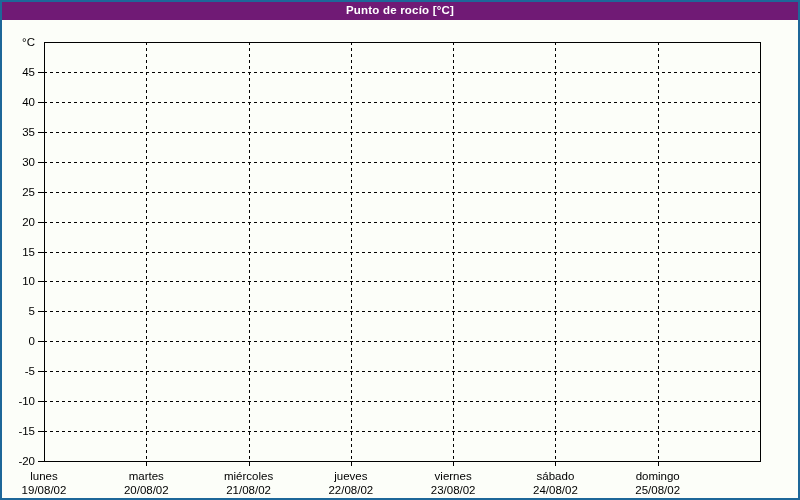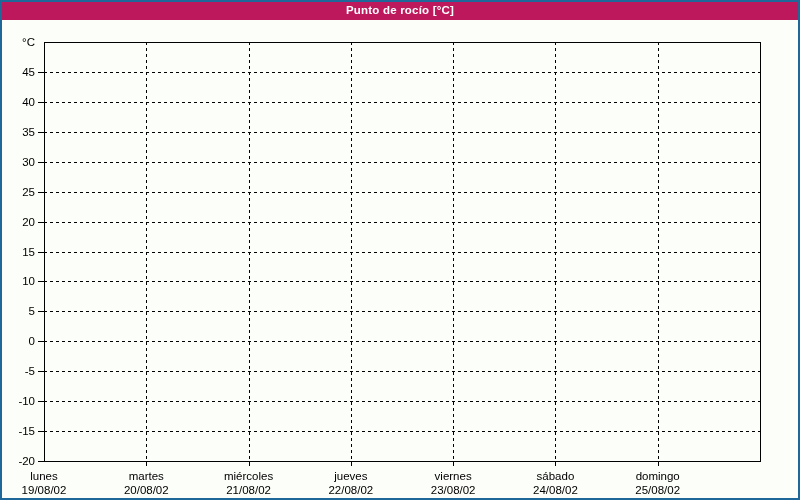--- a/index.html
+++ b/index.html
@@ -105,17 +105,17 @@
       <line x1="555.5" y1="42" x2="555.5" y2="461" class="grid"></line>
       <line x1="555.5" y1="461" x2="555.5" y2="466" class="axis"></line>
       <text x="555.4285714285714" y="480" text-anchor="middle">sábado</text>
       <text x="555.4285714285714" y="494" text-anchor="middle">24/08/02</text>
       <line x1="658.5" y1="42" x2="658.5" y2="461" class="grid"></line>
       <line x1="658.5" y1="461" x2="658.5" y2="466" class="axis"></line>
       <text x="657.7142857142858" y="480" text-anchor="middle">domingo</text>
       <text x="657.7142857142858" y="494" text-anchor="middle">25/08/02</text>
       <rect x="44.5" y="42.5" width="716" height="419" class="axis"></rect>
     </svg>
-  <div class="titlebar" style="background: #be185d;">
+  <div class="titlebar" style="background: #701a75;">
     <span style="color: rgb(255, 255, 255);">Punto de rocío [°C]</span>
   </div>
   <div class="window-border" style="border-color: rgb(29, 103, 153);"></div>
 </div>
 
 </body></html>

